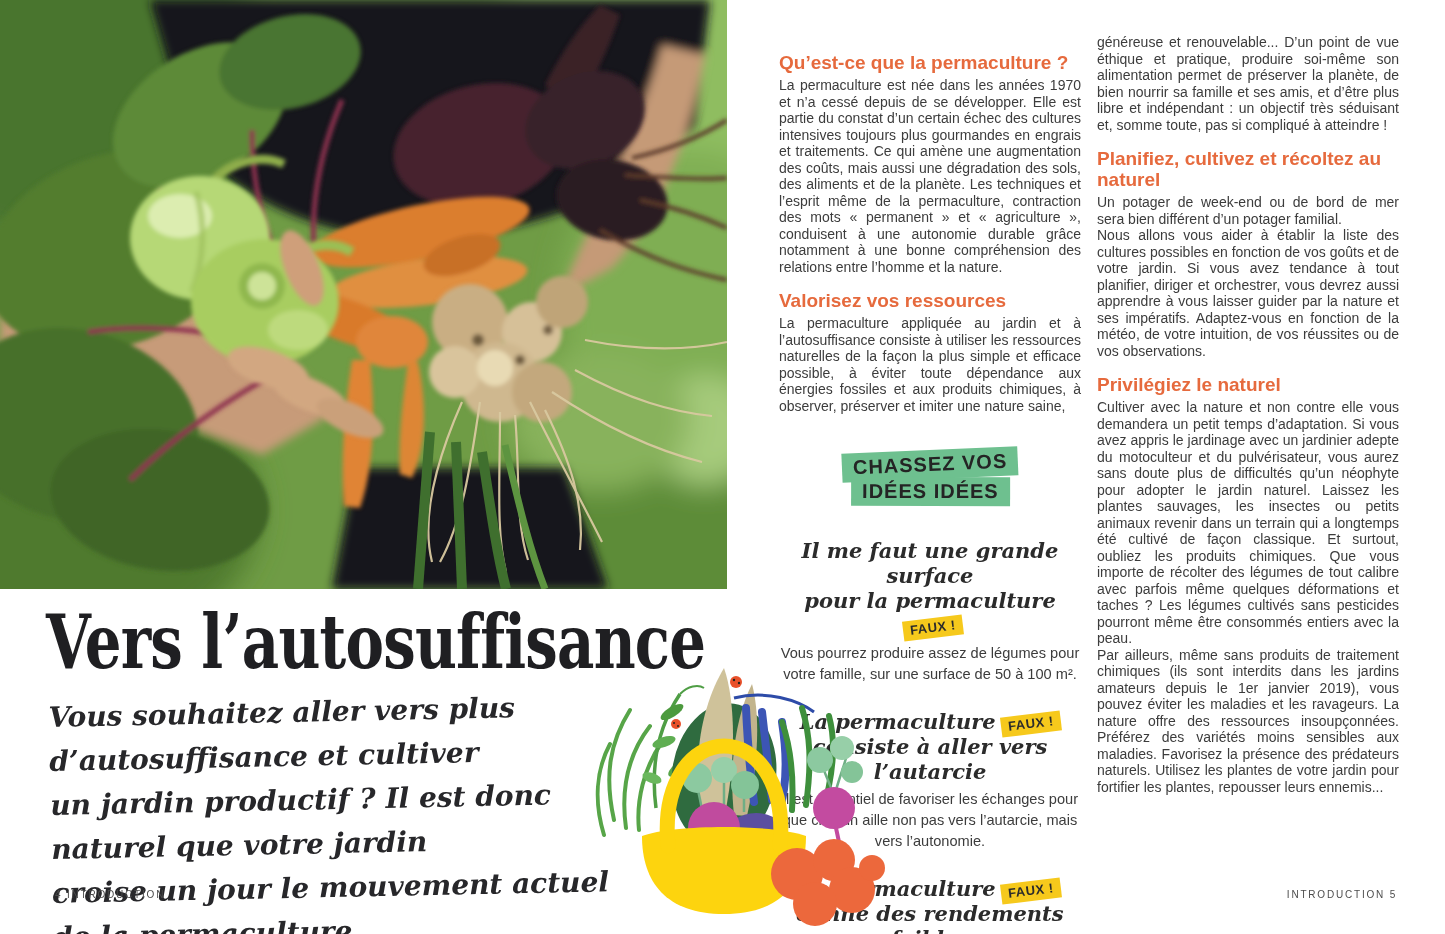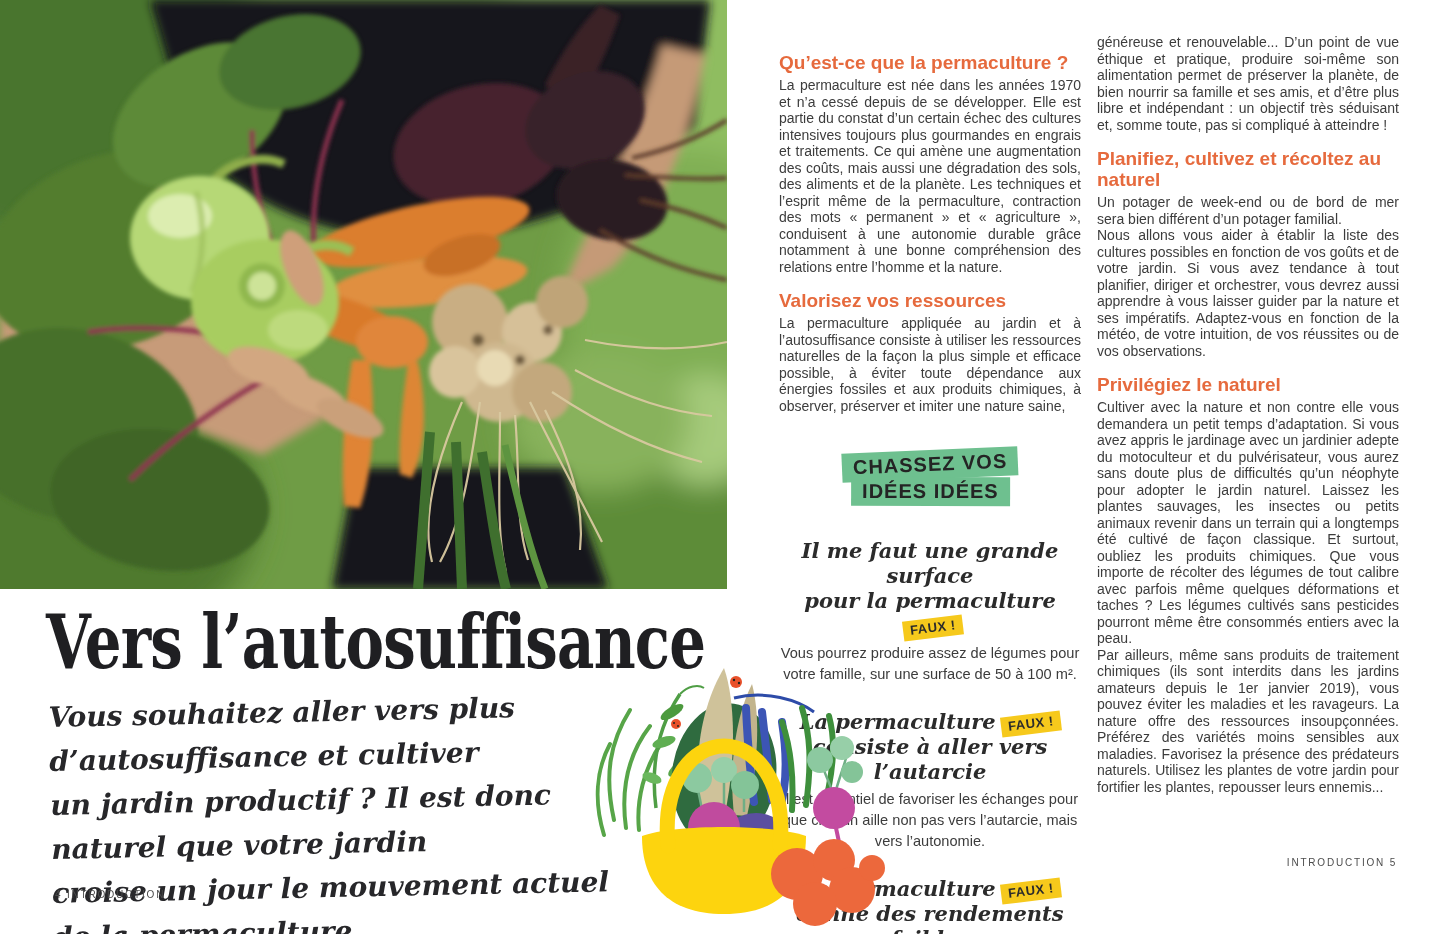--- a/index.html
+++ b/index.html
@@ -25,21 +25,21 @@
     font-family:"DejaVu Serif","Liberation Serif",serif;
     font-style:italic; font-weight:bold;
     font-size:28px; line-height:44px; color:#27272a;
     transform:rotate(-1.2deg); transform-origin:left top;
   }
 
   .footer {
     position:absolute; font-size:10px; letter-spacing:1.8px; color:#4c4c4c;
   }
   .footer-left  { left:55px;  top:889px; }
-  .footer-right { right:48px; top:857px; }
+  .footer-right { right:48px; top:889px; }
 
   
   .col {
     position:absolute; width:302px;
     font-size:14px; line-height:16.5px; text-align:justify; color:#3c3c3c;
   }
   .col1 { left:779px;  top:36px; }
   .col2 { left:1097px; top:34px; }
 
   .section-heading {

